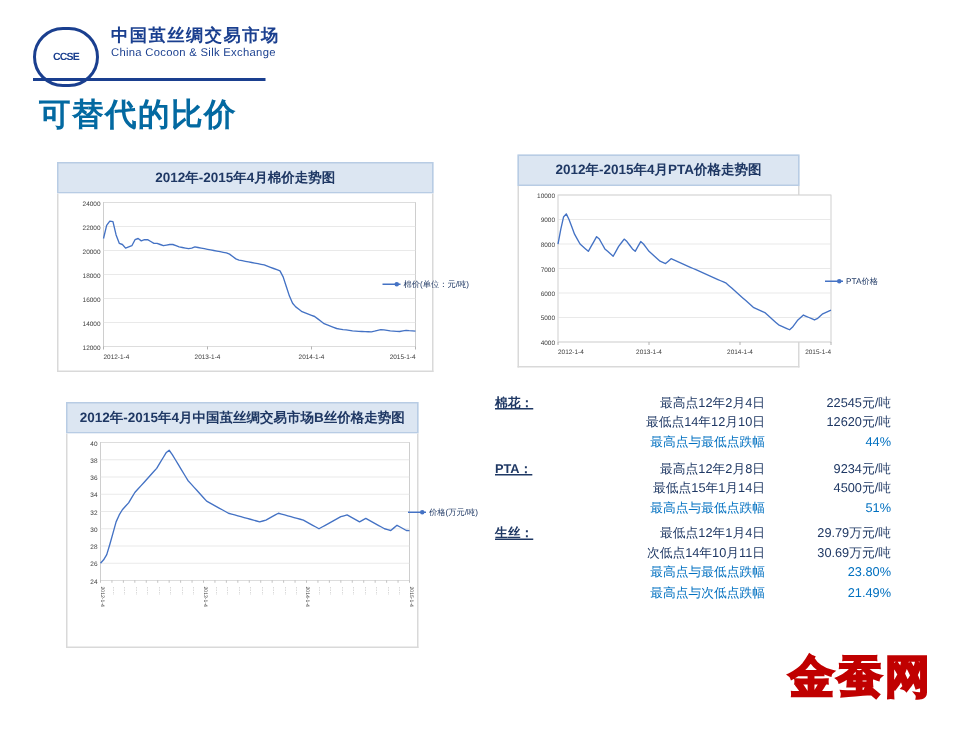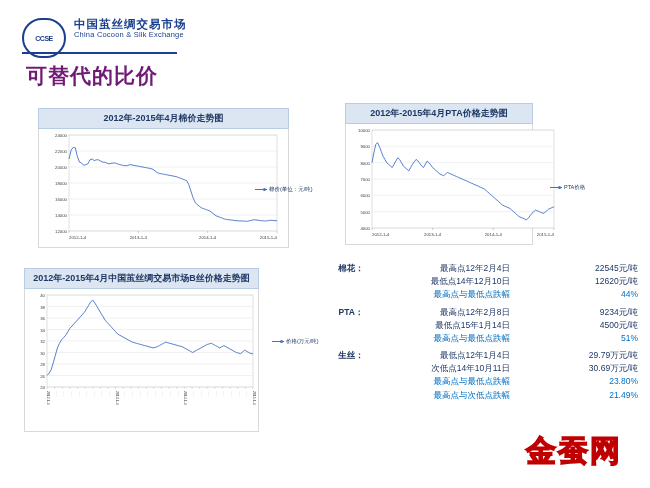--- a/index.html
+++ b/index.html
@@ -8,37 +8,37 @@
 
   
   .logo-wrap{position:absolute;left:22px;top:18px;display:flex;align-items:flex-start;gap:8px;}
   .logo-mark{width:40px;height:36px;border:2px solid #1a3f8f;border-radius:50%/55%;display:flex;align-items:center;justify-content:center;background:#fff;}
   .logo-mark .inner{font-size:7px;color:#1a3f8f;font-weight:bold;letter-spacing:-0.5px;}
   .logo-txt{line-height:1.15;}
   .logo-cn{font-size:11.5px;color:#1a3f8f;font-weight:bold;letter-spacing:1px;}
   .logo-en{font-size:7.5px;color:#1a3f8f;letter-spacing:0.2px;}
   .logo-rule{position:absolute;left:22px;top:52px;width:155px;height:1.5px;background:#1a3f8f;}
 
-  .title{position:absolute;left:26px;top:62px;font-size:21px;color:#701a75;font-weight:bold;letter-spacing:1px;}
+  .title{position:absolute;left:26px;top:62px;font-size:21px;color:#0369a1;font-weight:bold;letter-spacing:1px;}
 
   
   .panel{position:absolute;background:#fff;}
   .panel .ctitle{text-align:center;font-size:9px;font-weight:bold;color:#1f3864;background:#dce6f2;padding:3px 0;border:1px solid #b8cce4;}
   .plot{position:relative;border:1px solid #d9d9d9;border-top:none;background:#fff;}
   .plot svg{display:block;}
   .legend{position:absolute;font-size:5.5px;color:#1f3864;display:flex;align-items:center;gap:3px;white-space:nowrap;}
   .legend .swatch{display:inline-block;width:12px;height:1.5px;background:#4472c4;}
   .legend .dot{width:3px;height:3px;background:#4472c4;border-radius:50%;margin-left:-7px;}
 
   
   .stats{position:absolute;left:330px;top:262px;width:300px;font-size:8.5px;color:#1f3864;line-height:1.55;}
   .stats .grp{display:flex;margin-bottom:4px;}
-  .stats .lbl{width:42px;color:#1f3864;font-weight:bold;text-align:center;flex:none;}
+  .stats .lbl{width:42px;color:#1f3864;font-weight:bold;text-align:left;flex:none;text-decoration:underline;}
   .stats .rows{flex:1;}
-  .stats .row{display:flex;justify-content:flex-start;gap:44px;}
+  .stats .row{display:flex;justify-content:flex-start;}
   .stats .k{width:138px;text-align:right;padding-right:6px;white-space:nowrap;}
   .stats .v{width:78px;text-align:right;white-space:nowrap;}
   .stats .hl{color:#0070c0;}
 
   
   .wm{position:absolute;right:28px;bottom:16px;display:flex;align-items:center;}
   .wm-txt{font-size:30px;font-weight:bold;color:#6d28d9;-webkit-text-stroke:1.5px #c00000;letter-spacing:2px;font-family:"DejaVu Sans",sans-serif;}
 </style>
 </head>
 <body>
@@ -125,21 +125,21 @@
           <path d="M26.00 38.67 L27.84 28.87 L29.68 20.70 L31.52 18.58 L33.35 22.33 L35.19 27.23 L37.03 32.13 L38.87 35.40 L40.71 38.67 L42.55 40.30 L44.38 41.93 L46.22 43.57 L48.06 40.30 L49.90 37.03 L51.74 33.77 L53.58 35.40 L55.41 38.67 L57.25 41.93 L59.09 43.57 L60.93 45.20 L62.77 46.83 L64.61 43.57 L66.44 40.30 L68.28 37.85 L70.12 35.40 L71.96 37.03 L73.80 39.48 L75.64 41.93 L77.47 43.57 L79.31 40.30 L81.15 37.03 L82.99 38.67 L84.83 41.12 L86.67 43.57 L88.51 45.20 L90.34 46.83 L92.18 48.47 L94.02 50.10 L95.86 50.92 L97.70 51.73 L99.54 50.10 L101.37 48.47 L103.21 49.28 L105.05 50.10 L106.89 50.92 L108.73 51.73 L110.57 52.55 L112.40 53.37 L114.24 54.18 L116.08 55.00 L117.92 55.82 L119.76 56.63 L121.60 57.45 L123.43 58.27 L125.27 59.08 L127.11 59.90 L128.95 60.72 L130.79 61.53 L132.63 62.35 L134.46 63.17 L136.30 63.98 L138.14 64.80 L139.98 66.43 L141.82 68.07 L143.66 69.70 L145.49 71.33 L147.33 72.97 L149.17 74.60 L151.01 76.23 L152.85 77.87 L154.69 79.50 L156.53 81.13 L158.36 81.95 L160.20 82.77 L162.04 83.58 L163.88 84.40 L165.72 86.03 L167.56 87.67 L169.39 89.30 L171.23 90.93 L173.07 92.57 L174.91 93.38 L176.75 94.20 L178.59 95.02 L180.42 95.83 L182.26 94.20 L184.10 91.75 L185.94 89.30 L187.78 87.67 L189.62 86.03 L191.45 86.85 L193.29 87.67 L195.13 88.48 L196.97 89.30 L198.81 88.48 L200.65 86.85 L202.48 85.22 L204.32 84.40 L206.16 83.58 L208.00 82.77 " fill="none" stroke="#4472c4" stroke-width="0.9" stroke-linejoin="round"></path>
         </svg>
       </div>
   </div>
   <div class="legend" style="left:550px;top:184px;">
     <span class="swatch"></span>
     <span class="dot"></span>
     <span>PTA价格</span>
   </div>
 
-  <div class="panel" id="panel-silk" style="left:24px;top:268px;width:235px;">
+  <div class="panel" id="panel-silk" style="left:44px;top:268px;width:235px;">
     <div class="ctitle">2012年-2015年4月中国茧丝绸交易市场B丝价格走势图</div>
     <div class="plot" id="plot-silk">
         <svg width="233" height="142" xmlns="http://www.w3.org/2000/svg">
           <rect x="22" y="6" width="206" height="92" fill="#ffffff" stroke="#bfbfbf" stroke-width="0.5"></rect>
           <line x1="22" y1="98" x2="228" y2="98" stroke="#e2e2e2" stroke-width="0.5"></line>
           <text x="20" y="100" font-size="4.3" fill="#404040" text-anchor="end" font-family="Liberation Sans, sans-serif">24</text>
           <line x1="22" y1="86.5" x2="228" y2="86.5" stroke="#e2e2e2" stroke-width="0.5"></line>
           <text x="20" y="88.5" font-size="4.3" fill="#404040" text-anchor="end" font-family="Liberation Sans, sans-serif">26</text>
           <line x1="22" y1="75" x2="228" y2="75" stroke="#e2e2e2" stroke-width="0.5"></line>
           <text x="20" y="77" font-size="4.3" fill="#404040" text-anchor="end" font-family="Liberation Sans, sans-serif">28</text>

